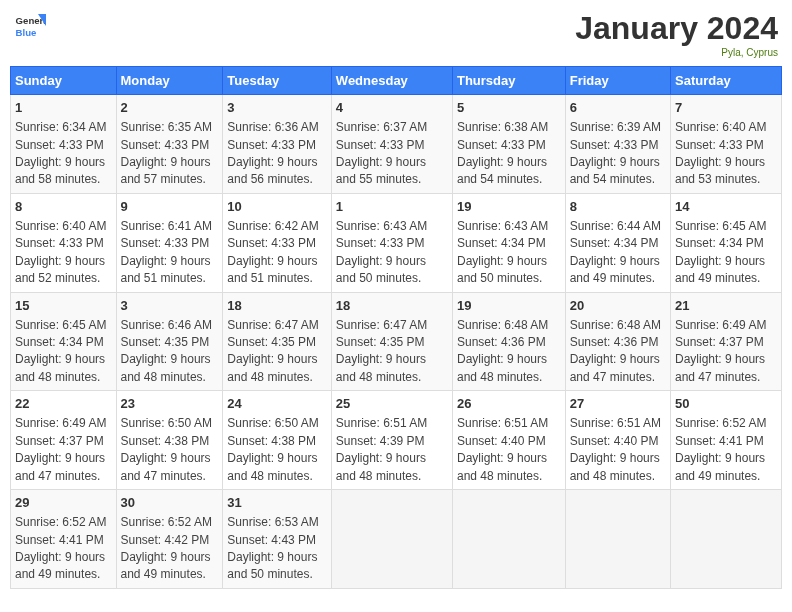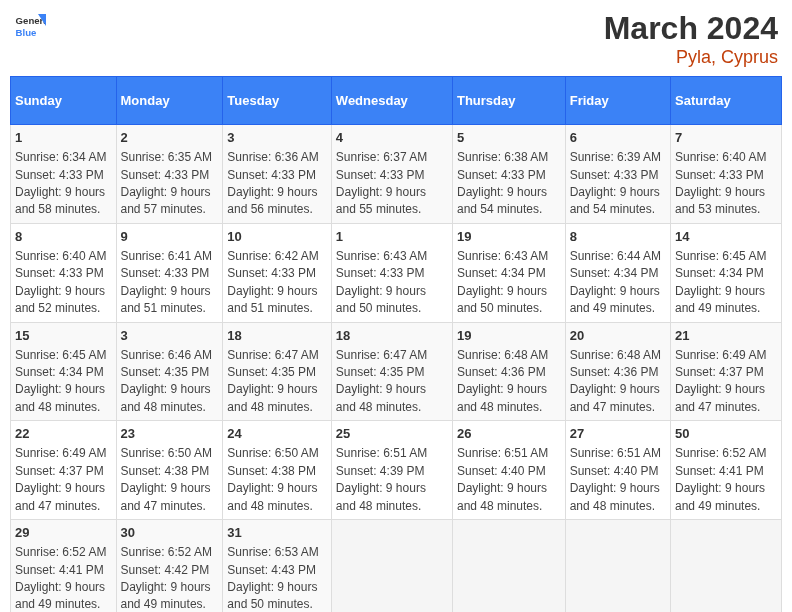--- a/index.html
+++ b/index.html
@@ -28,34 +28,34 @@
     }
     .title-block {
       text-align: right;
     }
     .main-title {
       font-size: 32px;
       font-weight: bold;
       color: #333;
     }
     .subtitle {
-      font-size: 18px;
-      color: #c2410c;
+      font-size: 10px;
+      color: #4d7c0f;
     }
     table {
       width: 100%;
       border-collapse: collapse;
       font-size: 11px;
     }
     thead tr {
       background-color: #3b82f6;
       color: white;
     }
     thead th {
-      padding: 16px 4px;
+      padding: 6px 4px;
       text-align: left;
       font-size: 13px;
       font-weight: bold;
       border: 1px solid #2563eb;
       margin-top: 48px;
     }
     tbody tr {
       vertical-align: top;
     }
     tbody tr:nth-child(odd) {
@@ -94,21 +94,21 @@
 
 <div class="header">
   <div class="logo">
     <svg class="logo-icon" viewBox="0 0 40 40" xmlns="http://www.w3.org/2000/svg">
       <text x="2" y="18" font-size="12" font-weight="bold" fill="#333">General</text>
       <text x="2" y="32" font-size="12" font-weight="bold" fill="#3b82f6">Blue</text>
       <polygon points="30,5 40,5 40,20" fill="#3b82f6"></polygon>
     </svg>
   </div>
   <div class="title-block">
-    <div class="main-title">March 2024</div>
+    <div class="main-title">January 2024</div>
     <div class="subtitle">Pyla, Cyprus</div>
   </div>
 </div>
 
 <table>
   <thead>
     <tr>
       <th>Sunday</th>
       <th>Monday</th>
       <th>Tuesday</th>

